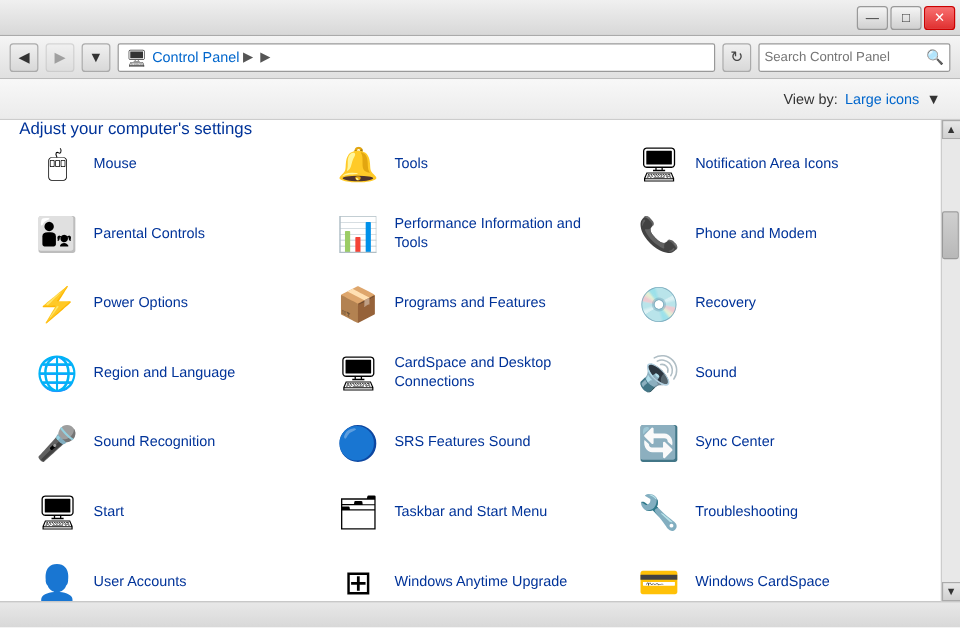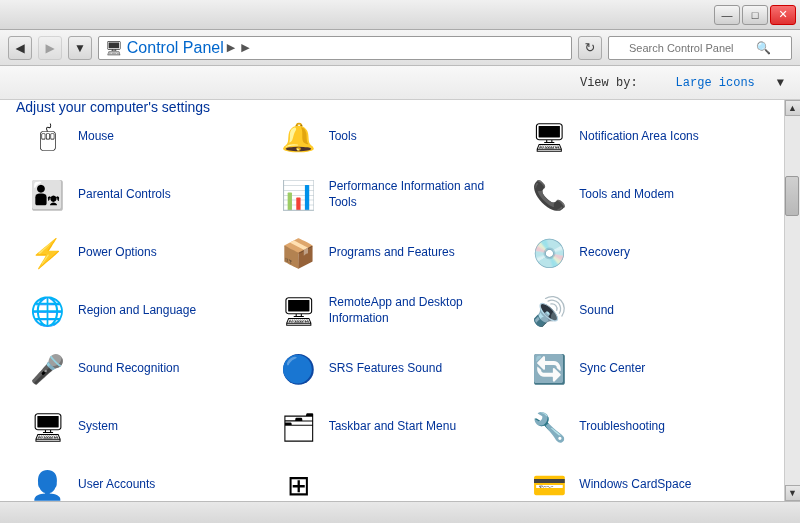--- a/index.html
+++ b/index.html
@@ -82,44 +82,44 @@
       border-radius: 2px;
     }
     .address-separator {
       color: #555;
       margin: 0 3px;
       font-size: 11px;
     }
     .address-link {
       color: #0066cc;
       cursor: pointer;
-      font-size: 16px;
+      font-size: 12px;
     }
     .refresh-btn {
       width: 24px;
       height: 24px;
       border: 1px solid #aaa;
       border-radius: 3px;
       background: linear-gradient(to bottom, #f0f0f0, #d8d8d8);
       cursor: pointer;
       display: flex;
       align-items: center;
       justify-content: center;
       font-size: 13px;
       color: #444;
     }
     .search-box {
-      width: 184px;
+      width: 160px;
       height: 24px;
       border: 1px solid #999;
       border-radius: 2px;
       background: white;
       display: flex;
       align-items: center;
-      padding: 0 20px;
+      padding: 0 4px;
       gap: 4px;
     }
     .search-box input {
       border: none;
       outline: none;
       font-size: 11px;
       color: #888;
       width: 100%;
       background: transparent;
     }
@@ -141,31 +141,29 @@
     }
     .toolbar-title {
       font-size: 14px;
       font-weight: 400;
       color: #003399;
       margin-top: 48px;
     }
     .view-by {
       display: flex;
       align-items: flex-end;
-      gap: 22px;
-      font-size: 12px;
-      color: #333;
-      font-family: Liberation Mono, monospace;
+      gap: 6px;
+      font-size: 12px;
+      color: #333;
     }
     .view-by-link {
       color: #0066cc;
       cursor: pointer;
       text-decoration: none;
       font-size: 12px;
-      margin-left: 16px;
     }
 
     
     .content-area {
       flex: 1;
       overflow-y: hidden;
       padding: 8px 16px;
       position: relative;
     }
 
@@ -310,76 +308,77 @@
         <div class="control-item">
           <div class="item-icon">👨‍👧</div>
           <div class="item-label">Parental Controls</div>
         </div>
         <div class="control-item">
           <div class="item-icon">📊</div>
           <div class="item-label">Performance Information and Tools</div>
         </div>
         <div class="control-item">
           <div class="item-icon">📞</div>
-          <div class="item-label">Tools and Modem</div>
+          <div class="item-label">Phone and Modem</div>
         </div>
         <div class="control-item">
           <div class="item-icon">⚡</div>
           <div class="item-label">Power Options</div>
         </div>
         <div class="control-item">
           <div class="item-icon">📦</div>
           <div class="item-label">Programs and Features</div>
         </div>
         <div class="control-item">
           <div class="item-icon">💿</div>
           <div class="item-label">Recovery</div>
         </div>
         <div class="control-item">
           <div class="item-icon">🌐</div>
           <div class="item-label">Region and Language</div>
         </div>
         <div class="control-item">
           <div class="item-icon">🖥</div>
-          <div class="item-label">RemoteApp and Desktop Information</div>
+          <div class="item-label">CardSpace and Desktop Connections</div>
         </div>
         <div class="control-item">
           <div class="item-icon">🔊</div>
           <div class="item-label">Sound</div>
         </div>
         <div class="control-item">
           <div class="item-icon">🎤</div>
           <div class="item-label">Sound Recognition</div>
         </div>
         <div class="control-item">
           <div class="item-icon">🔵</div>
           <div class="item-label">SRS Features Sound</div>
         </div>
         <div class="control-item">
           <div class="item-icon">🔄</div>
           <div class="item-label">Sync Center</div>
         </div>
         <div class="control-item">
           <div class="item-icon">🖥</div>
-          <div class="item-label">System</div>
+          <div class="item-label">Start</div>
         </div>
         <div class="control-item">
           <div class="item-icon">🗂</div>
           <div class="item-label">Taskbar and Start Menu</div>
         </div>
         <div class="control-item">
           <div class="item-icon">🔧</div>
           <div class="item-label">Troubleshooting</div>
         </div>
         <div class="control-item">
           <div class="item-icon">👤</div>
           <div class="item-label">User Accounts</div>
         </div>
         <div class="control-item">
           <div class="item-icon">⊞</div>
+          <div class="item-label">Windows Anytime Upgrade</div>
         </div>
         <div class="control-item">
           <div class="item-icon">💳</div>
           <div class="item-label">Windows CardSpace</div>
         </div>
       </div>
   </div>
   <div class="scrollbar">
     <div class="scroll-btn">▲</div>
     <div class="scroll-track">

